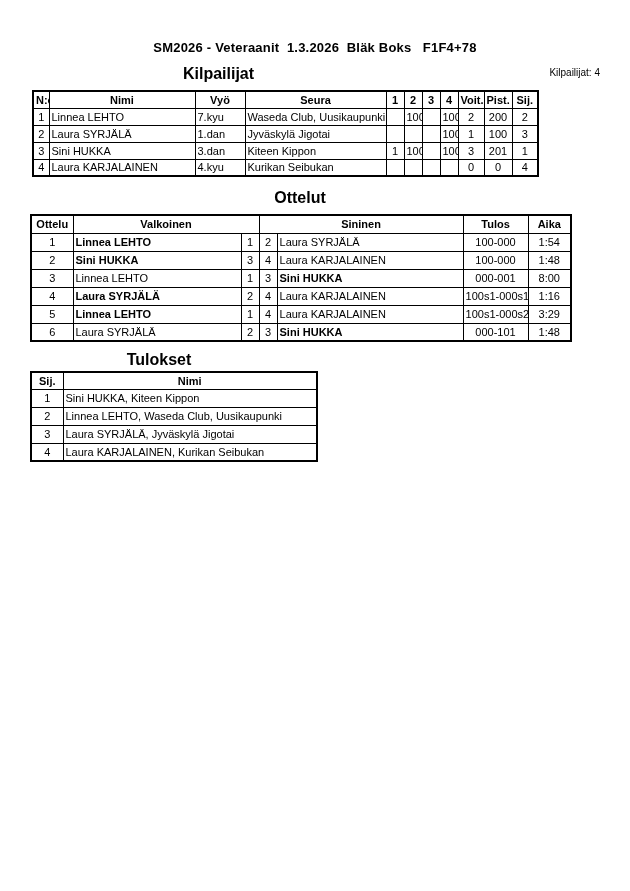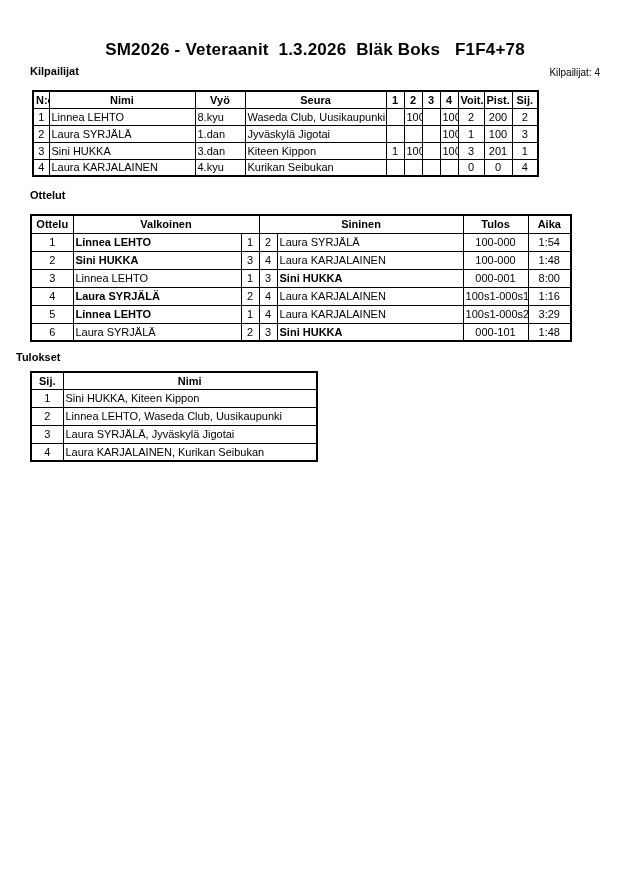--- a/index.html
+++ b/index.html
@@ -6,25 +6,25 @@
   html, body { background: #fff; }
   body {
     width: 630px; height: 891px;
     position: relative;
     font-family: "Liberation Sans", sans-serif;
     color: #000;
   }
   .page { position: absolute; inset: 0; background: #fff; }
   .title {
     position: absolute; top: 40px; left: 0; width: 630px;
-    text-align: center; font-size: 17px; font-weight: bold;
+    text-align: center; font-size: 13px; font-weight: bold;
     white-space: pre; letter-spacing: 0.2px;
   }
   .sec-heading {
-    position: absolute; font-size: 11px; font-weight: bold; text-align: left;
+    position: absolute; font-size: 16px; font-weight: bold; text-align: center;
   }
   #h-kilpailijat { top: 65px; left: 30px; width: 377px; }
   #count { position: absolute; top: 67px; right: 30px; font-size: 10px; margin-left: 47px; }
   #h-ottelut { top: 189px; left: 30px; width: 540px; }
   #h-tulokset { top: 351px; left: 16px; width: 286px; }
 
   table.grid {
     position: absolute;
     border-collapse: collapse;
     table-layout: fixed;
@@ -87,21 +87,21 @@
         <th>4</th>
         <th>Voit.</th>
         <th>Pist.</th>
         <th>Sij.</th>
       </tr>
     </thead>
     <tbody>
       <tr>
         <td class="c">1</td>
         <td class="l">Linnea LEHTO</td>
-        <td class="l">8.kyu</td>
+        <td class="l">7.kyu</td>
         <td class="l">Waseda Club, Uusikaupunki</td>
         <td class="c"></td>
         <td class="c">100</td>
         <td class="c"></td>
         <td class="c">100</td>
         <td class="c">2</td>
         <td class="c">200</td>
         <td class="c">2</td>
       </tr>
       <tr>

